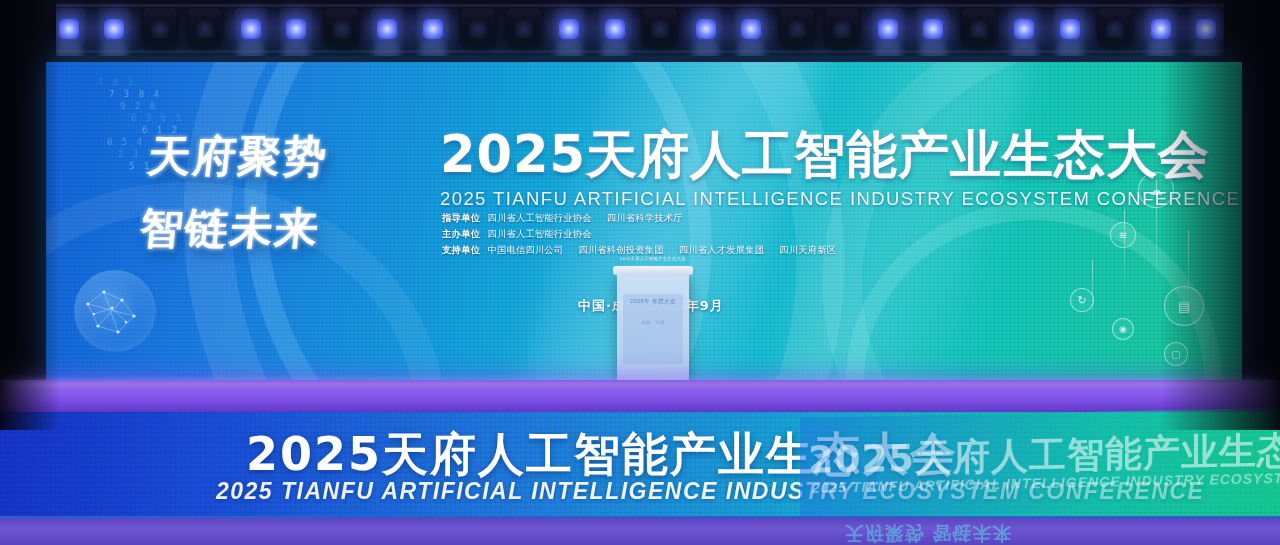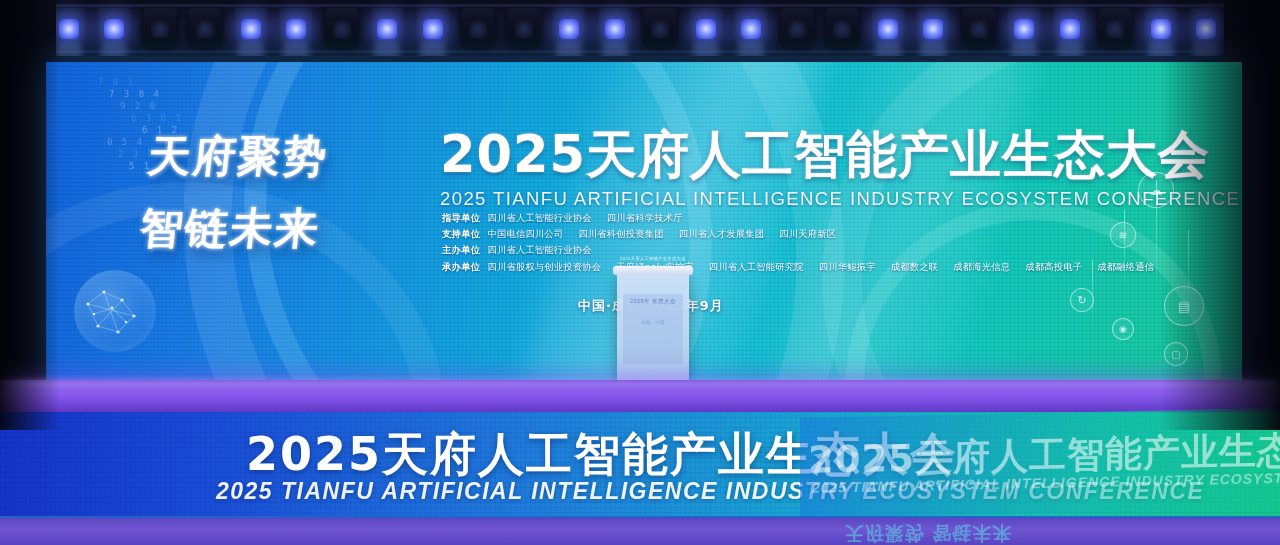--- a/index.html
+++ b/index.html
@@ -291,40 +291,29 @@
     <div class="t-en">2025 TIANFU ARTIFICIAL INTELLIGENCE INDUSTRY ECOSYSTEM CONFERENCE</div>
   </div>
 
   <div class="orgs" id="orgs">
       <div class="orow">
         <span class="olabel">指导单位</span>
         <span class="oitem">四川省人工智能行业协会</span>
         <span class="oitem">四川省科学技术厅</span>
       </div>
       <div class="orow">
+        <span class="olabel">主办单位</span>
+        <span class="oitem">四川省人工智能行业协会</span>
+      </div>
+      <div class="orow">
         <span class="olabel">支持单位</span>
         <span class="oitem">中国电信四川公司</span>
         <span class="oitem">四川省科创投资集团</span>
         <span class="oitem">四川省人才发展集团</span>
         <span class="oitem">四川天府新区</span>
-      </div>
-      <div class="orow">
-        <span class="olabel">主办单位</span>
-        <span class="oitem">四川省人工智能行业协会</span>
-      </div>
-      <div class="orow">
-        <span class="olabel">承办单位</span>
-        <span class="oitem">四川省股权与创业投资协会</span>
-        <span class="oitem">天府绿poly实控宇</span>
-        <span class="oitem">四川省人工智能研究院</span>
-        <span class="oitem">四川华鲲振宇</span>
-        <span class="oitem">成都数之联</span>
-        <span class="oitem">成都海光信息</span>
-        <span class="oitem">成都高投电子</span>
-        <span class="oitem">成都融络通信</span>
       </div>
     </div>
 
   <div class="dateline">中国·成都 2025年9月</div>
 
   <div class="podium">
     <div class="podium-top"></div>
     <div class="podium-head">2025天府人工智能产业生态大会</div>
     <div class="podium-face"></div>
     <div class="podium-t1">2025年 生态大会</div>

